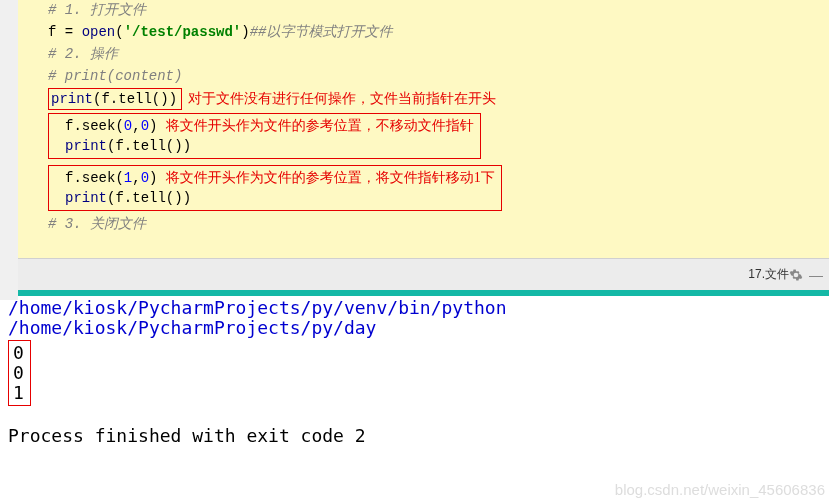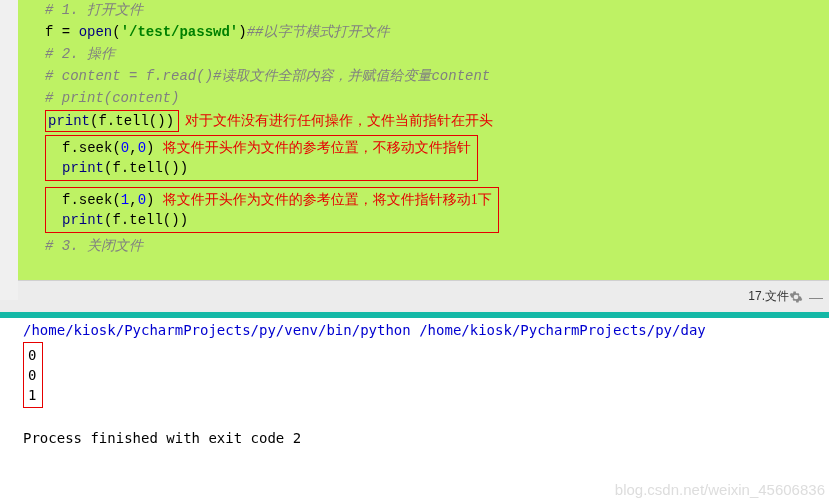--- a/index.html
+++ b/index.html
@@ -6,22 +6,22 @@
     body {
       font-family: "Consolas", "Monaco", "Courier New", monospace;
       font-size: 14px;
       background: #fff;
       width: 829px;
       height: 500px;
       overflow: hidden;
       position: relative;
     }
     .editor {
-      background: #bef264;
-      border-left: 1px solid #404040;
+      background: #fef9c3;
+      border-left: 4px solid #404040;
     }
     .gutter {
       position: absolute;
       left: 0;
       top: 0;
       width: 18px;
       background: #f0f0f0;
       height: 300px;
     }
     .code-line {
@@ -72,23 +72,23 @@
       font-size: 12px;
       font-family: Arial, sans-serif;
     }
     .console-tab-label {
       color: #333;
     }
     .gear-wrap { display: flex; gap: 6px; align-items: center; }
     .gear-icon { width: 14px; height: 14px; fill: #888; }
 
     .console {
-      padding: 2px 23px;
+      padding: 2px 8px;
       font-family: "Consolas", monospace;
-      font-size: 14px;
+      font-size: 18px;
       line-height: 20px;
     }
     .console-path { color: #0000d0; }
     .out-box {
       border: 1.5px solid #e60000;
       display: inline-block;
       padding: 2px 6px 2px 4px;
       line-height: 20px;
     }
     .console-out { color: #000; }
@@ -115,21 +115,20 @@
 <div class="gutter"></div>
 
 <div class="editor">
 
   <div class="code-line"><span class="comment"><span>#</span><span> 1. 打开文件</span></span></div>
 
   <div class="code-line"><span class="ident">f </span><span class="ident">= </span><span class="builtin">open</span><span class="paren">(</span><span class="string">'/test/passwd'</span><span class="paren">)</span><span class="comment">##以字节模式打开文件</span></div>
 
   <div class="code-line"><span class="comment"><span>#</span><span> 2. 操作</span></span></div>
 
-  <div class="code-line"><span class="comment"><span>#</span><span> content = f.read()#读取文件全部内容，并赋值给变量content</span></span></div>
 
   <div class="code-line"><span class="comment"><span>#</span><span> print(content)</span></span></div>
 
   <div class="code-line"><span class="red-box"><span class="builtin">print</span><span class="paren">(</span><span class="func">f.tell</span><span class="paren">(</span><span class="paren">)</span><span class="paren">)</span></span><span class="red-annot">对于文件没有进行任何操作，文件当前指针在开头</span></div>
 
   <div class="code-line" style="height:auto;padding-bottom:3px;padding-top:3px;line-height:24px;"><span class="red-box-wide"><span class="func">f.seek</span><span class="paren">(</span><span class="num">0</span><span class="paren">,</span><span class="num">0</span><span class="paren">)</span> <span class="red-annot">将文件开头作为文件的参考位置，不移动文件指针</span><br><span class="builtin">print</span><span class="paren">(</span><span class="func">f.tell</span><span class="paren">(</span><span class="paren">)</span><span class="paren">)</span></span></div>
 
   <div class="code-line" style="height:auto;padding-bottom:3px;padding-top:3px;line-height:24px;"><span class="red-box-wide"><span class="func">f.seek</span><span class="paren">(</span><span class="num">1</span><span class="paren">,</span><span class="num">0</span><span class="paren">)</span> <span class="red-annot">将文件开头作为文件的参考位置，将文件指针移动1下</span><br><span class="builtin">print</span><span class="paren">(</span><span class="func">f.tell</span><span class="paren">(</span><span class="paren">)</span><span class="paren">)</span></span></div>
 
   <div class="code-line"><span class="comment"><span>#</span><span> 3. 关闭文件</span></span></div>

